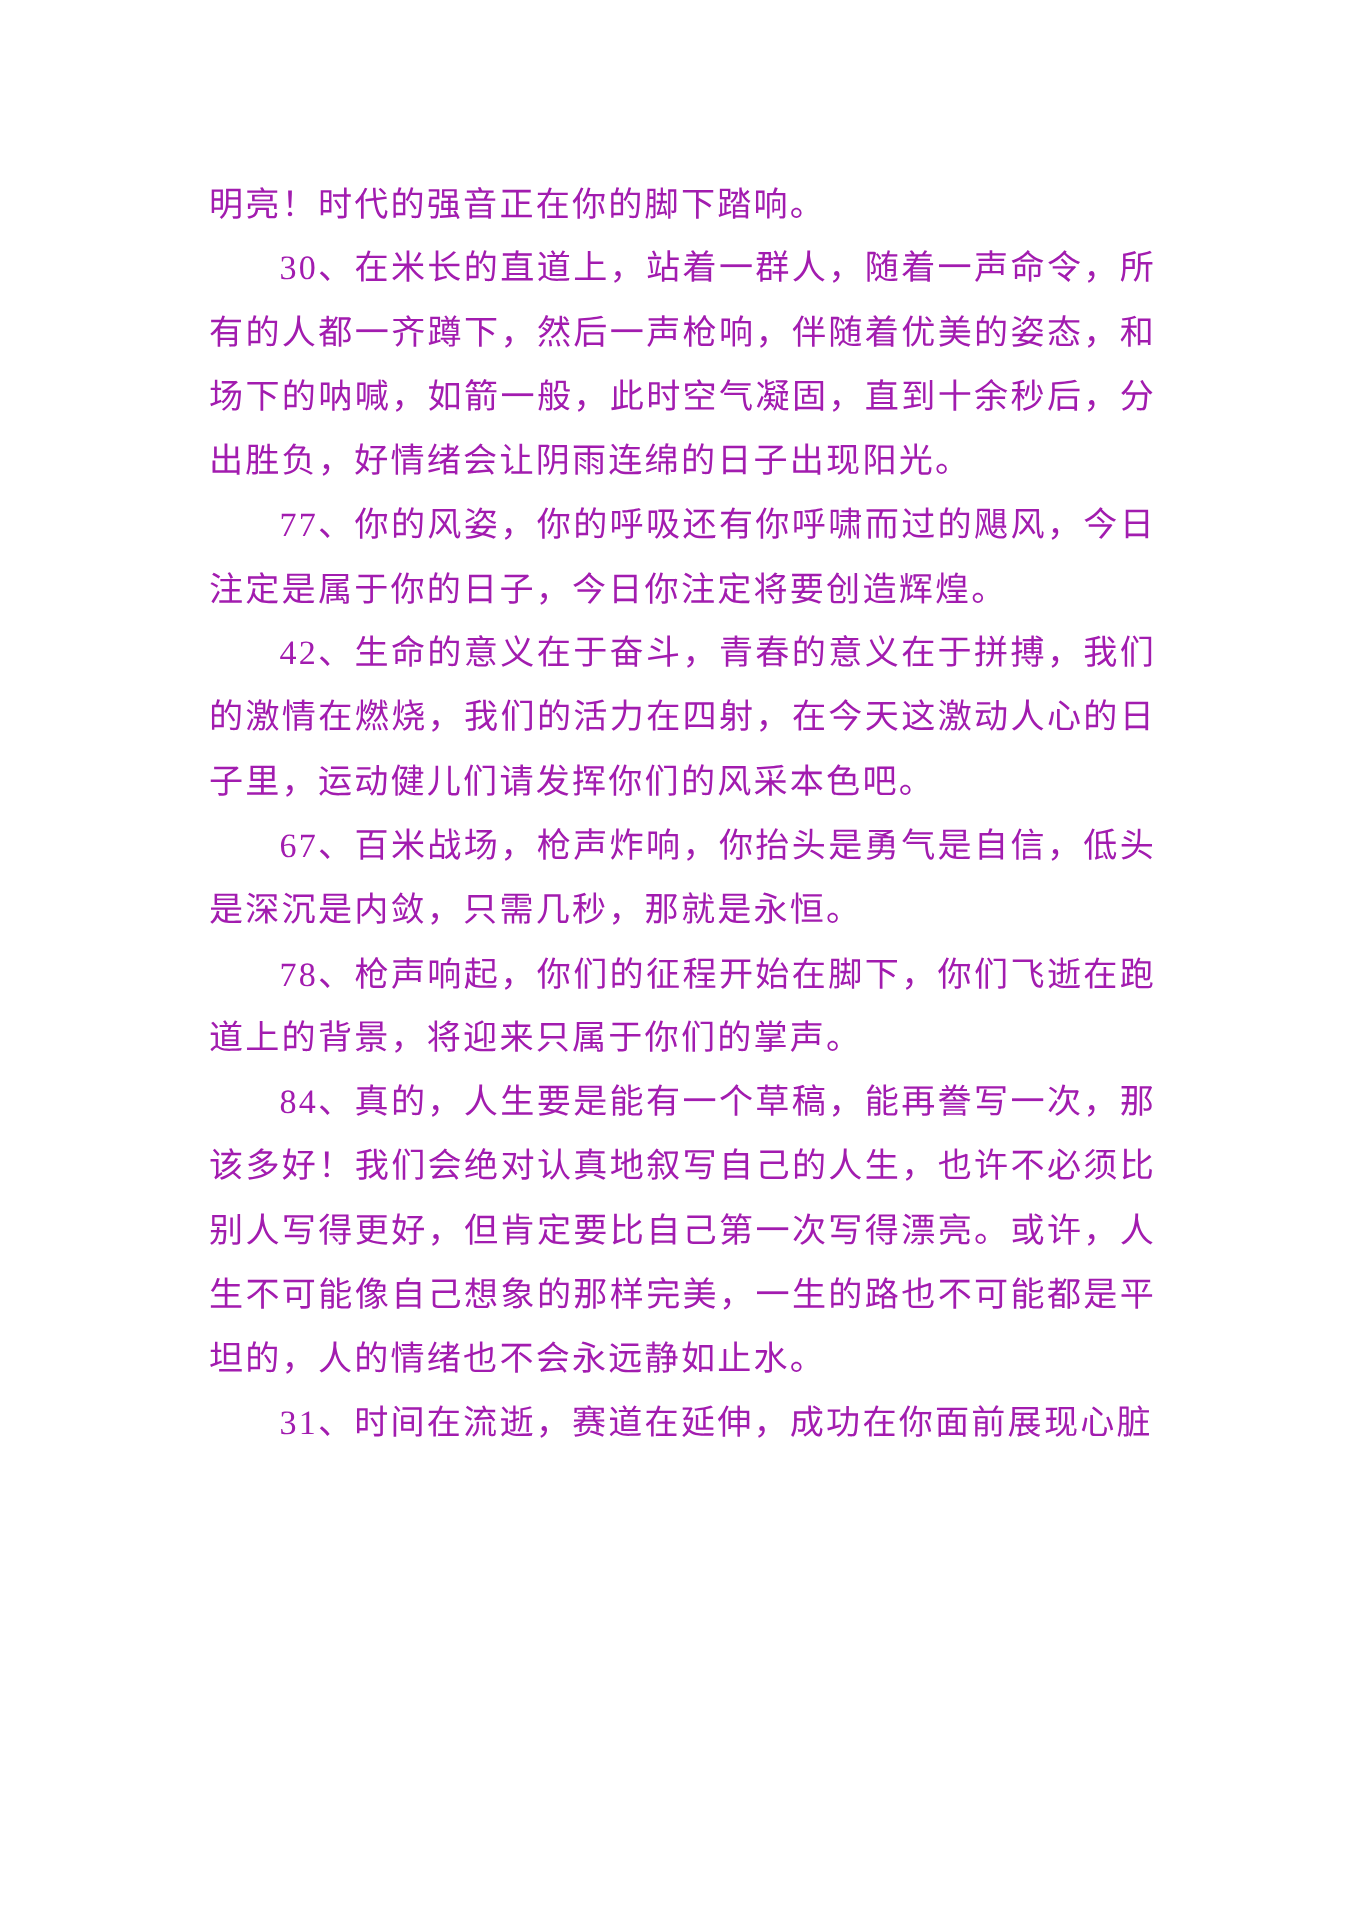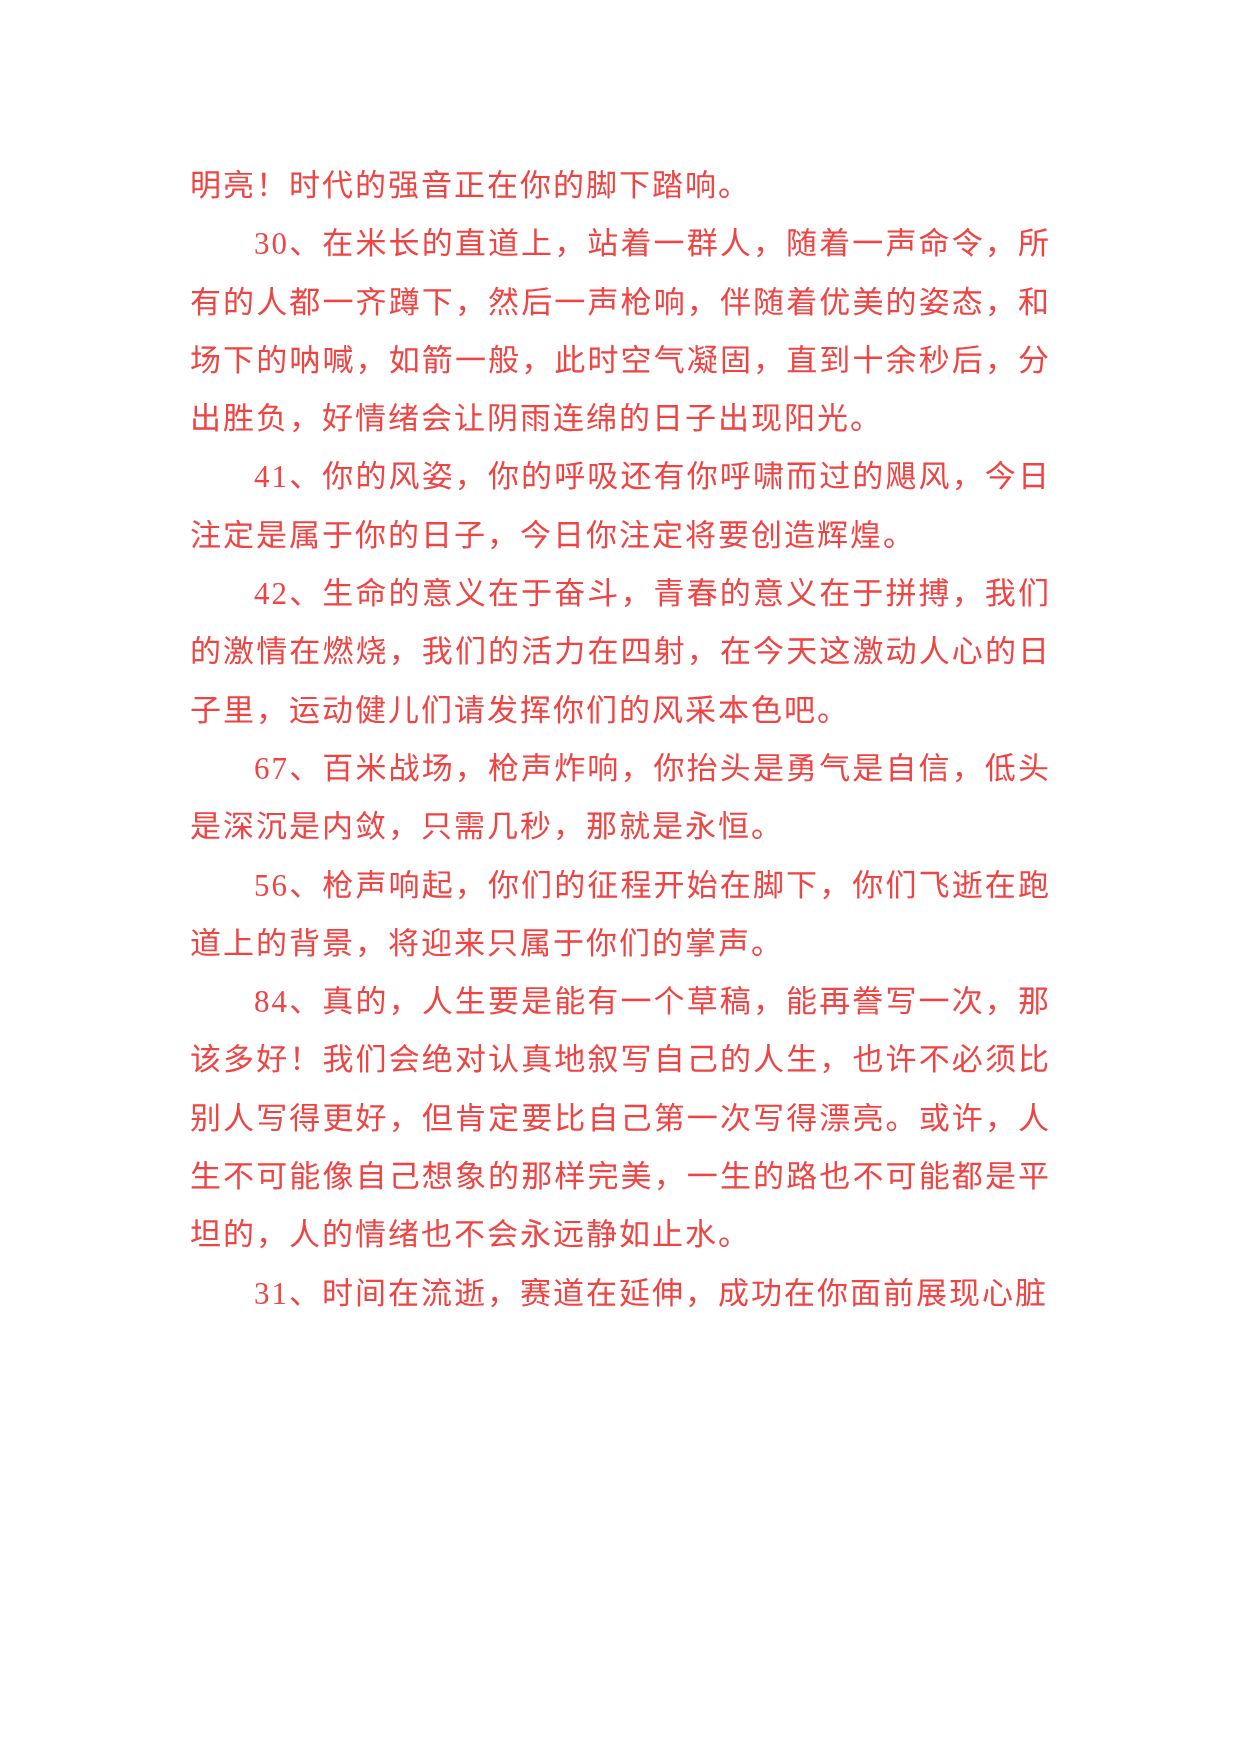--- a/index.html
+++ b/index.html
@@ -18,40 +18,40 @@
   }
   .text-block {
     position: absolute;
     left: 190px;
     top: 157px;
     width: 861px;
     font-family: "Liberation Serif", "DejaVu Serif", serif;
     font-size: 31px;
     line-height: 58.3px;
     letter-spacing: 2px;
-    color: #ef4444;
+    color: #a21caf;
     font-weight: 300;
     text-align: justify;
     text-justify: inter-character;
   }
   .para {
     margin: 0;
     padding: 0;
   }
   .para.indent {
     text-indent: 64px;
   }
 </style>
 </head>
 <body>
 
 <div class="page">
   <div class="text-block" id="paragraphs-container">
       <p class="para">明亮！时代的强音正在你的脚下踏响。</p>
       <p class="para indent">30、在米长的直道上，站着一群人，随着一声命令，所有的人都一齐蹲下，然后一声枪响，伴随着优美的姿态，和场下的呐喊，如箭一般，此时空气凝固，直到十余秒后，分出胜负，好情绪会让阴雨连绵的日子出现阳光。</p>
-      <p class="para indent">41、你的风姿，你的呼吸还有你呼啸而过的飓风，今日注定是属于你的日子，今日你注定将要创造辉煌。</p>
+      <p class="para indent">77、你的风姿，你的呼吸还有你呼啸而过的飓风，今日注定是属于你的日子，今日你注定将要创造辉煌。</p>
       <p class="para indent">42、生命的意义在于奋斗，青春的意义在于拼搏，我们的激情在燃烧，我们的活力在四射，在今天这激动人心的日子里，运动健儿们请发挥你们的风采本色吧。</p>
       <p class="para indent">67、百米战场，枪声炸响，你抬头是勇气是自信，低头是深沉是内敛，只需几秒，那就是永恒。</p>
-      <p class="para indent">56、枪声响起，你们的征程开始在脚下，你们飞逝在跑道上的背景，将迎来只属于你们的掌声。</p>
+      <p class="para indent">78、枪声响起，你们的征程开始在脚下，你们飞逝在跑道上的背景，将迎来只属于你们的掌声。</p>
       <p class="para indent">84、真的，人生要是能有一个草稿，能再誊写一次，那该多好！我们会绝对认真地叙写自己的人生，也许不必须比别人写得更好，但肯定要比自己第一次写得漂亮。或许，人生不可能像自己想象的那样完美，一生的路也不可能都是平坦的，人的情绪也不会永远静如止水。</p>
       <p class="para indent">31、时间在流逝，赛道在延伸，成功在你面前展现心脏</p>
     </div>
 </div>
 
 </body></html>

